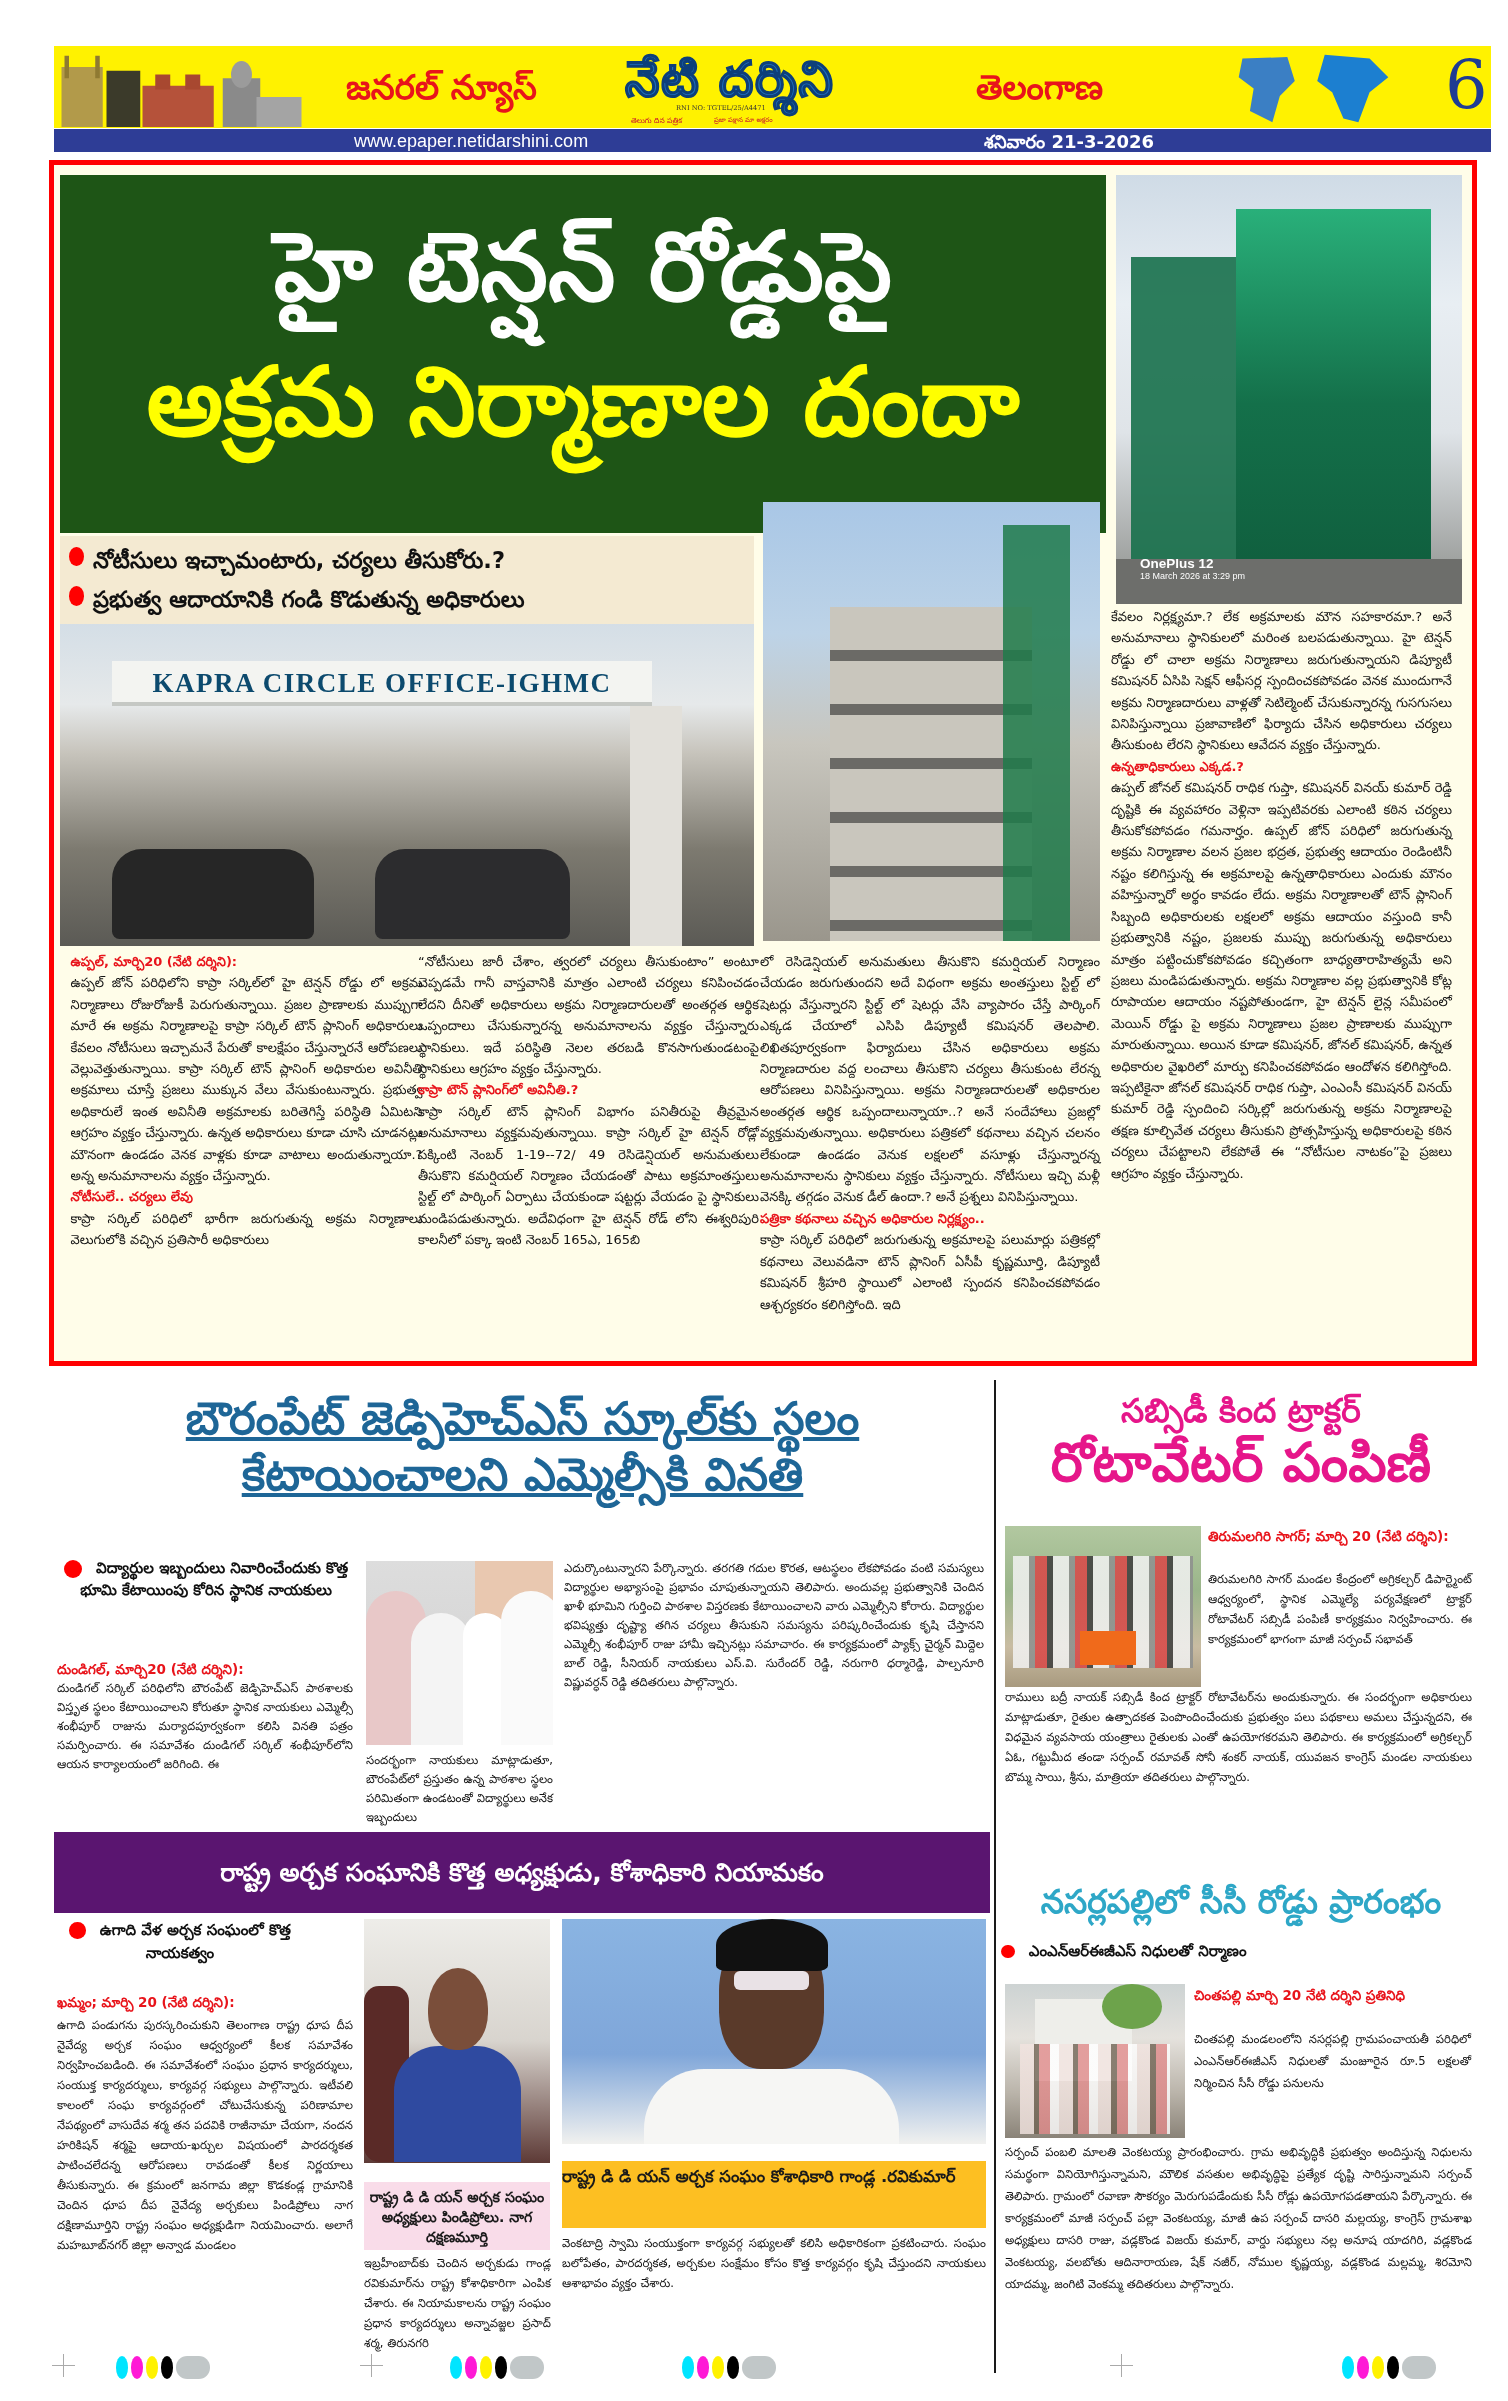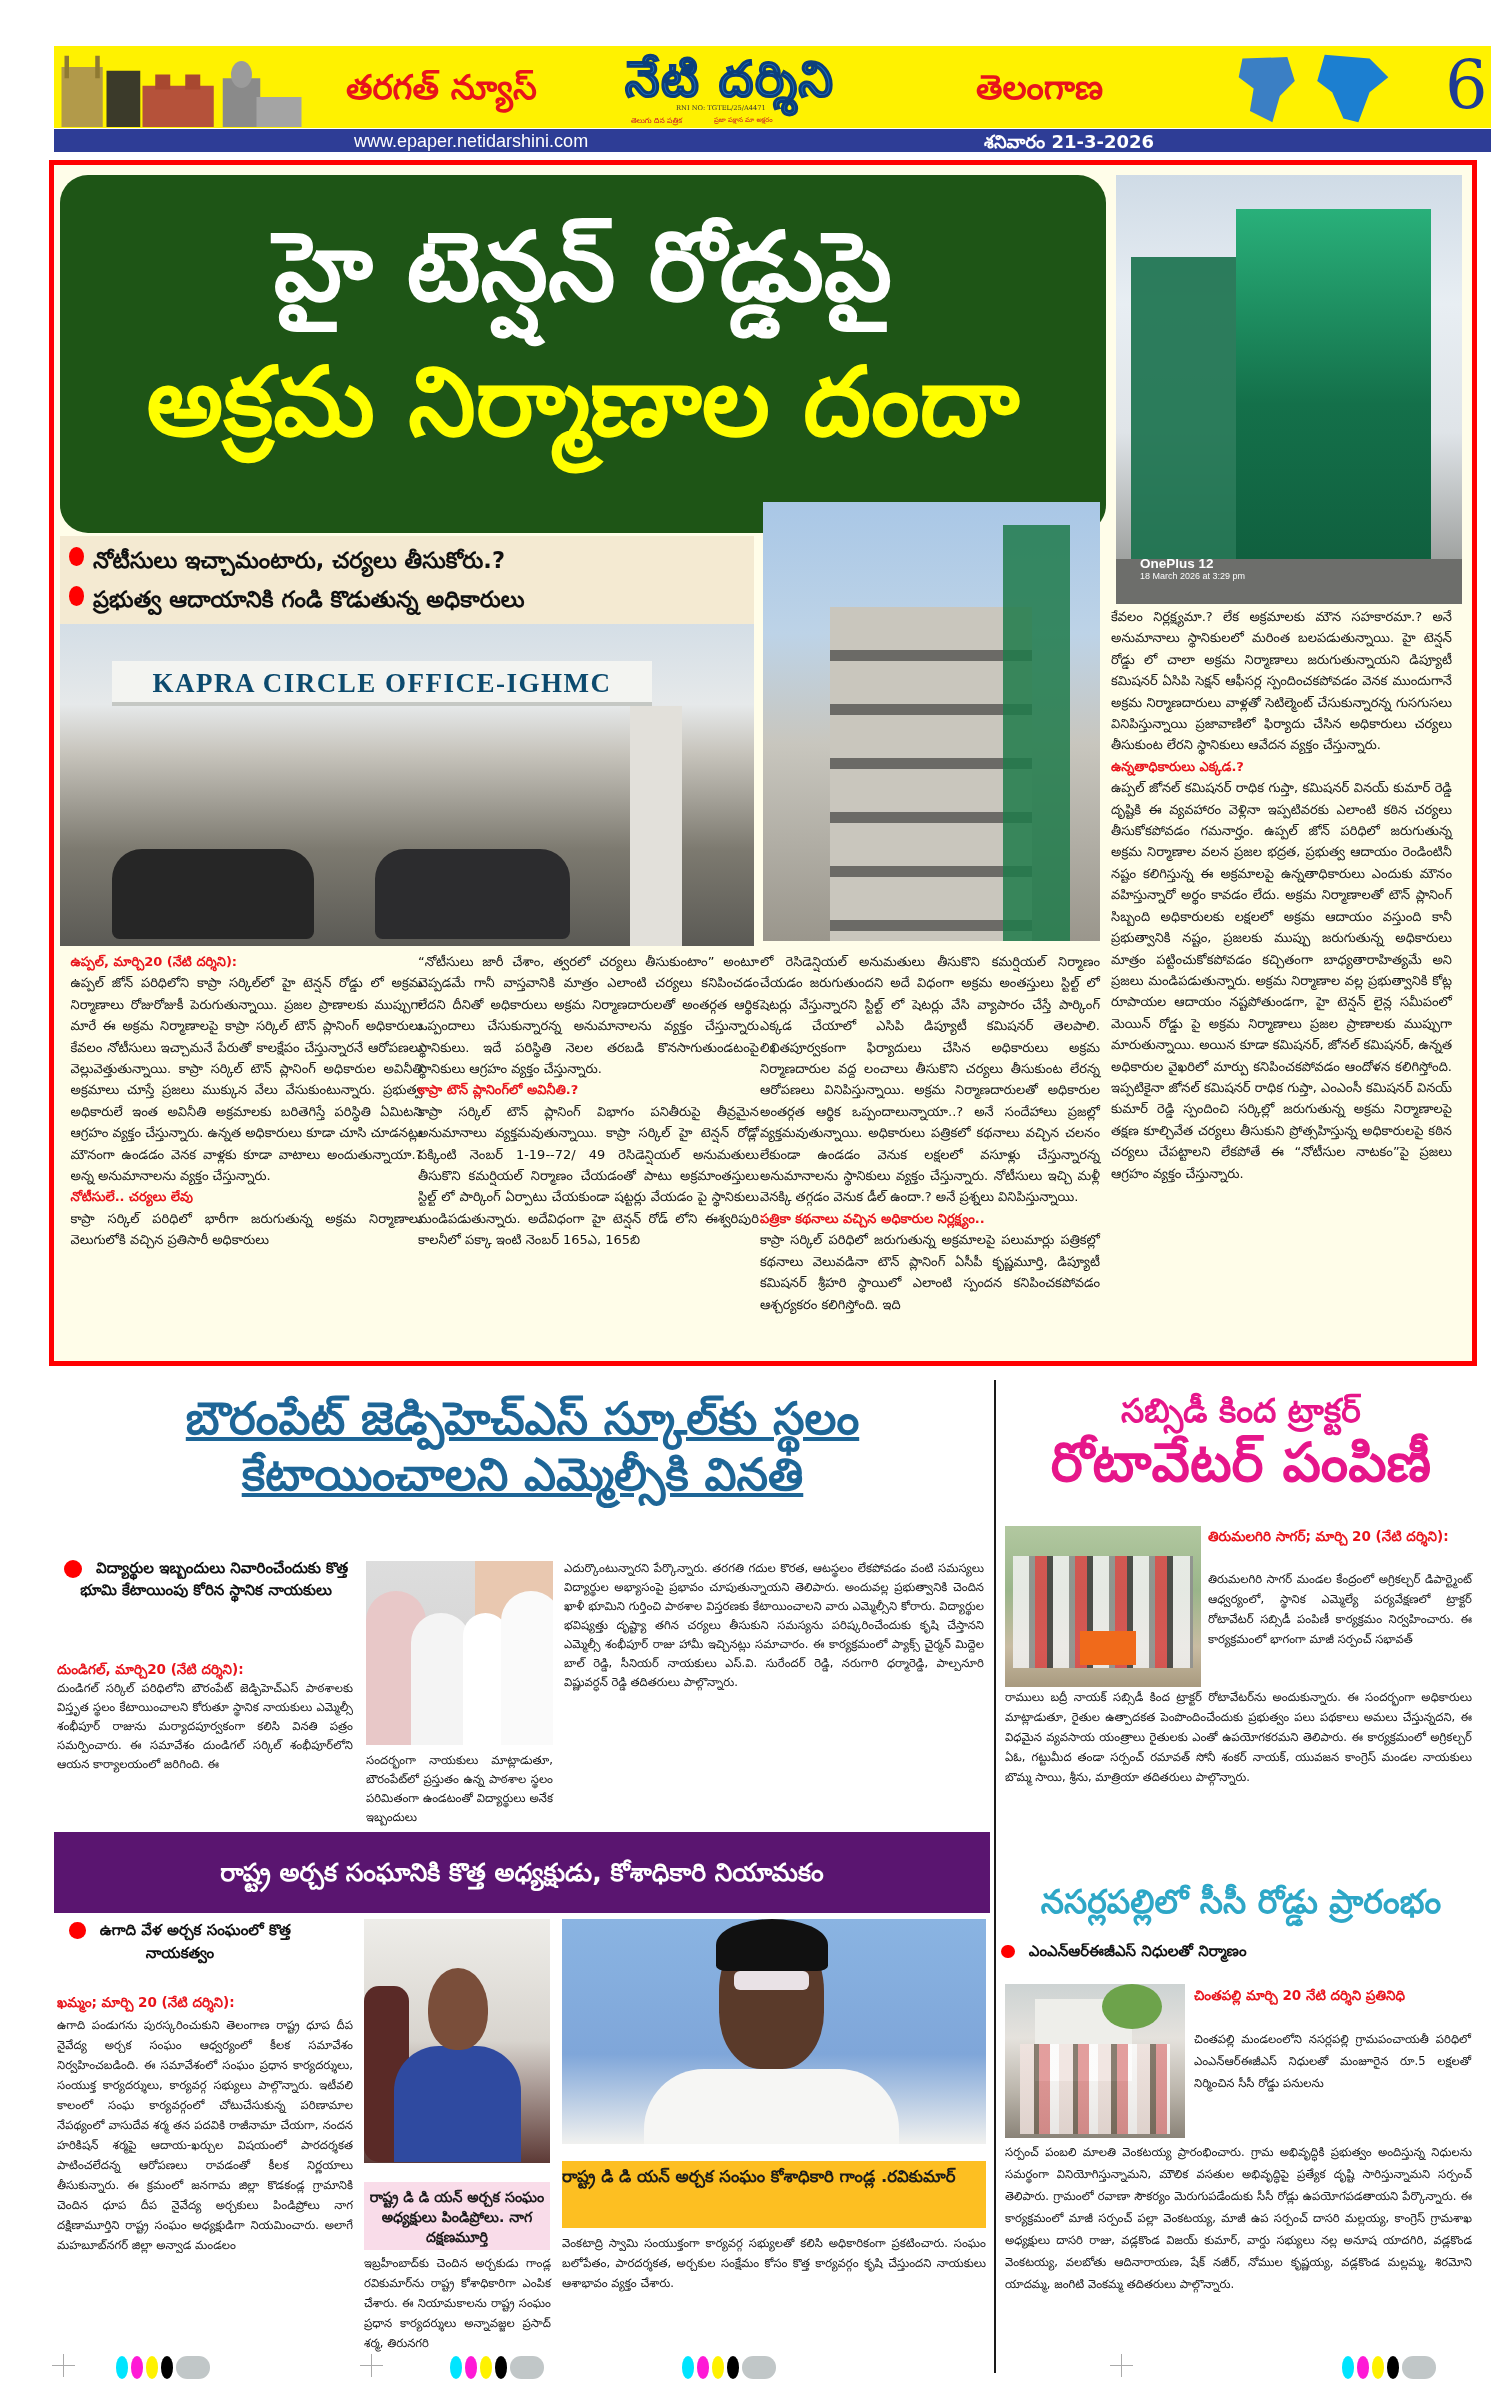--- a/index.html
+++ b/index.html
@@ -16,21 +16,21 @@
   .masthead .tagline2 { position: absolute; left: 660px; top: 70px; font-size: 6.7px; color: #c8102e; }
   .masthead .section-right { position: absolute; left: 922px; top: 21px; font-size: 34px; font-weight: bold; color: #e8141b; }
   .masthead .map { position: absolute; left: 1166px; top: 4.5px; width: 187px; height: 75px; }
   .masthead .page-no { position: absolute; left: 1391px; top: 6px; font-size: 67px; color: #1f3c93; font-family: "DejaVu Serif", serif; line-height: 1; }
   .subbar { position: absolute; left: 54px; top: 129px; width: 1437px; height: 22.5px; background: #2e3d96; color: #fff; }
   .subbar .url { position: absolute; left: 300px; top: 1.5px; font-size: 18px; font-family: "Liberation Sans", sans-serif; }
   .subbar .date { position: absolute; left: 930px; top: 1.5px; font-size: 18px; font-weight: bold; }
 
   
   .top-story { position: absolute; left: 49px; top: 160px; width: 1428px; height: 1206px; border: 5.2px solid #ff0000; background: #fffde9; }
-  .headline-box { position: absolute; left: 6px; top: 9.7px; width: 1046px; height: 358px; background: #1e5516; text-align: center; border-radius: 28px; }
+  .headline-box { position: absolute; left: 6px; top: 9.7px; width: 1046px; height: 358px; background: #1e5516; text-align: center; }
   .headline-box .line1 { position: absolute; left: 0; right: 0; top: 30px; font-size: 96px; font-weight: bold; color: #ffffff; line-height: 1.3; }
   .headline-box .line2 { position: absolute; left: 0; right: 0; top: 165px; font-size: 96px; font-weight: bold; color: #ffff00; line-height: 1.3; }
   .bullets { position: absolute; left: 6px; top: 371px; width: 694px; height: 112px; background: #f4ead2; padding: 10.5px 9px; }
   .bullet { display: flex; align-items: flex-start; margin-bottom: 7.5px; font-size: 22.5px; font-weight: bold; color: #111; }
   .dot { width: 15px; height: 19.5px; border-radius: 50%; background: #ff0000; display: inline-block; margin-right: 9px; flex-shrink: 0; }
 
   .photo { position: absolute; overflow: hidden; }
   .photo-kapra { left: 6px; top: 459px; width: 694px; height: 322px; background: linear-gradient(180deg, #d4dee6 0%, #e6e9ea 25%, #c7c4bc 40%, #7d7a70 70%, #5b5a55 100%); }
   .photo-kapra .signboard { position: absolute; left: 52px; top: 37px; width: 540px; height: 45px; background: #f3f4f1; border-bottom: 4.5px solid #c5c8c4; color: #0c4a6e; font-family: "Liberation Serif", serif; font-size: 27px; font-weight: bold; text-align: center; line-height: 45px; letter-spacing: 1.5px; }
   .photo-kapra .car1 { position: absolute; left: 52px; top: 225px; width: 202px; height: 90px; background: #262626; border-radius: 30px 30px 7.5px 7.5px; }
@@ -132,21 +132,21 @@
     <rect x="14" y="5" width="6" height="30" fill="#8f7a32"></rect>
     <rect x="55" y="5" width="6" height="30" fill="#8f7a32"></rect>
     <rect x="70" y="25" width="45" height="75" fill="#3b3a2a"></rect>
     <rect x="118" y="45" width="95" height="55" fill="#b5523a"></rect>
     <rect x="135" y="30" width="20" height="20" fill="#a84830"></rect>
     <rect x="175" y="30" width="20" height="20" fill="#a84830"></rect>
     <rect x="225" y="35" width="50" height="65" fill="#8a8a8a"></rect>
     <ellipse cx="250" cy="30" rx="14" ry="18" fill="#9b9b9b"></ellipse>
     <rect x="270" y="60" width="60" height="40" fill="#a4a4a4"></rect>
   </svg>
-  <div class="section-left">తరగత్ న్యూస్</div>
+  <div class="section-left">జనరల్ న్యూస్</div>
   <div class="logo">నేటి దర్శిని</div>
   <div class="rni">RNI NO: TGTEL/25/A4471</div>
   <div class="tagline1">తెలుగు దిన పత్రిక</div>
   <div class="tagline2">ప్రజా పక్షాన మా అక్షరం</div>
   <div class="section-right">తెలంగాణ</div>
   <svg class="map" viewBox="0 0 250 100">
     <path d="M30 10 L90 8 L100 40 L80 60 L70 95 L40 80 L45 50 L25 35 Z" fill="#3b7fc4"></path>
     <path d="M140 5 L200 10 L225 35 L200 55 L185 95 L165 90 L150 55 L130 40 Z" fill="#1c7fd0"></path>
   </svg>
   <div class="page-no">6</div>

